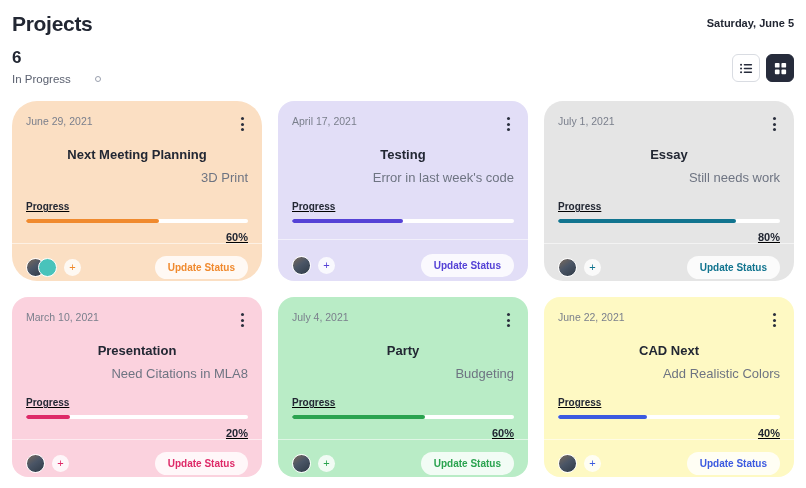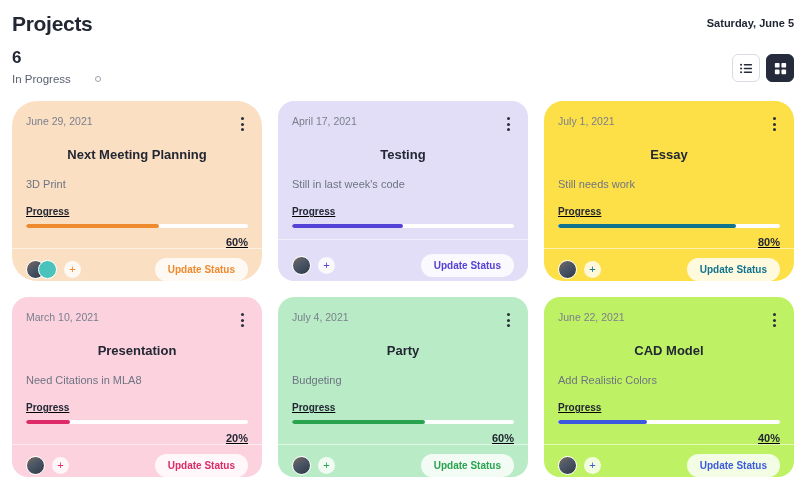--- a/index.html
+++ b/index.html
@@ -66,21 +66,21 @@
     display: flex; flex-direction: column; gap: 2.5px; align-items: center;
     cursor: pointer; padding: 2px 4px;
   }
   .kebab i { width: 3px; height: 3px; border-radius: 50%; background: #2a2f3d; display: block; }
 
   .card-title {
     text-align: center; font-size: 13px; font-weight: bold; color: #222733;
     margin-top: 14px;
   }
   .card-sub {
-    text-align: left; font-size: 11px; color: #6e7482; margin-top: 16px;
+    text-align: right; font-size: 13px; color: #6e7482; margin-top: 8px;
   }
 
   .progress-wrap { margin-top: 16px; text-decoration: underline; }
   .progress-label { font-size: 10px; font-weight: bold; color: #222733; }
   .track {
     margin-top: 7px; height: 4px; border-radius: 4px;
     background: #ffffff; width: 100%; overflow: hidden;
   }
   .fill { height: 100%; border-radius: 4px; }
   .pct {
@@ -192,36 +192,36 @@
       <div class="card" style="background: rgb(226, 222, 247);">
     <div class="card-top">
       <span class="card-date">April 17, 2021</span>
       <span class="kebab">
             <i></i>
             <i></i>
             <i></i>
           </span>
     </div>
     <div class="card-title">Testing</div>
-    <div class="card-sub">Still in last week's code</div>
+    <div class="card-sub">Error in last week's code</div>
     <div class="progress-wrap">
       <div class="progress-label">Progress</div>
       <div class="track">
         <div class="fill" style="width:50%;background:#5542d6;"></div>
       </div>
     </div>
     <div class="card-footer">
       <div class="avatars">
         <span class="av ph1"></span>
         <span class="addbtn" style="color:#5542d6;">+</span>
       </div>
       <button class="update-btn" style="color:#5542d6;">Update Status</button>
     </div>
       </div>
-      <div class="card" style="background: #fde047; border-radius: 19px;">
+      <div class="card" style="background: #e5e5e5; border-radius: 19px;">
     <div class="card-top">
       <span class="card-date">July 1, 2021</span>
       <span class="kebab">
             <i></i>
             <i></i>
             <i></i>
           </span>
     </div>
     <div class="card-title">Essay</div>
     <div class="card-sub">Still needs work</div>
@@ -285,30 +285,30 @@
       <div class="pct">60%</div>
     </div>
     <div class="card-footer">
       <div class="avatars">
         <span class="av ph1"></span>
         <span class="addbtn" style="color:#2aa34f;">+</span>
       </div>
       <button class="update-btn" style="color:#2aa34f;">Update Status</button>
     </div>
       </div>
-      <div class="card" style="background: #bef264;">
+      <div class="card" style="background: #fef9c3;">
     <div class="card-top">
       <span class="card-date">June 22, 2021</span>
       <span class="kebab">
             <i></i>
             <i></i>
             <i></i>
           </span>
     </div>
-    <div class="card-title">CAD Model</div>
+    <div class="card-title">CAD Next</div>
     <div class="card-sub">Add Realistic Colors</div>
     <div class="progress-wrap">
       <div class="progress-label">Progress</div>
       <div class="track">
         <div class="fill" style="width:40%;background:#3c5ae0;"></div>
       </div>
       <div class="pct">40%</div>
     </div>
     <div class="card-footer">
       <div class="avatars">

